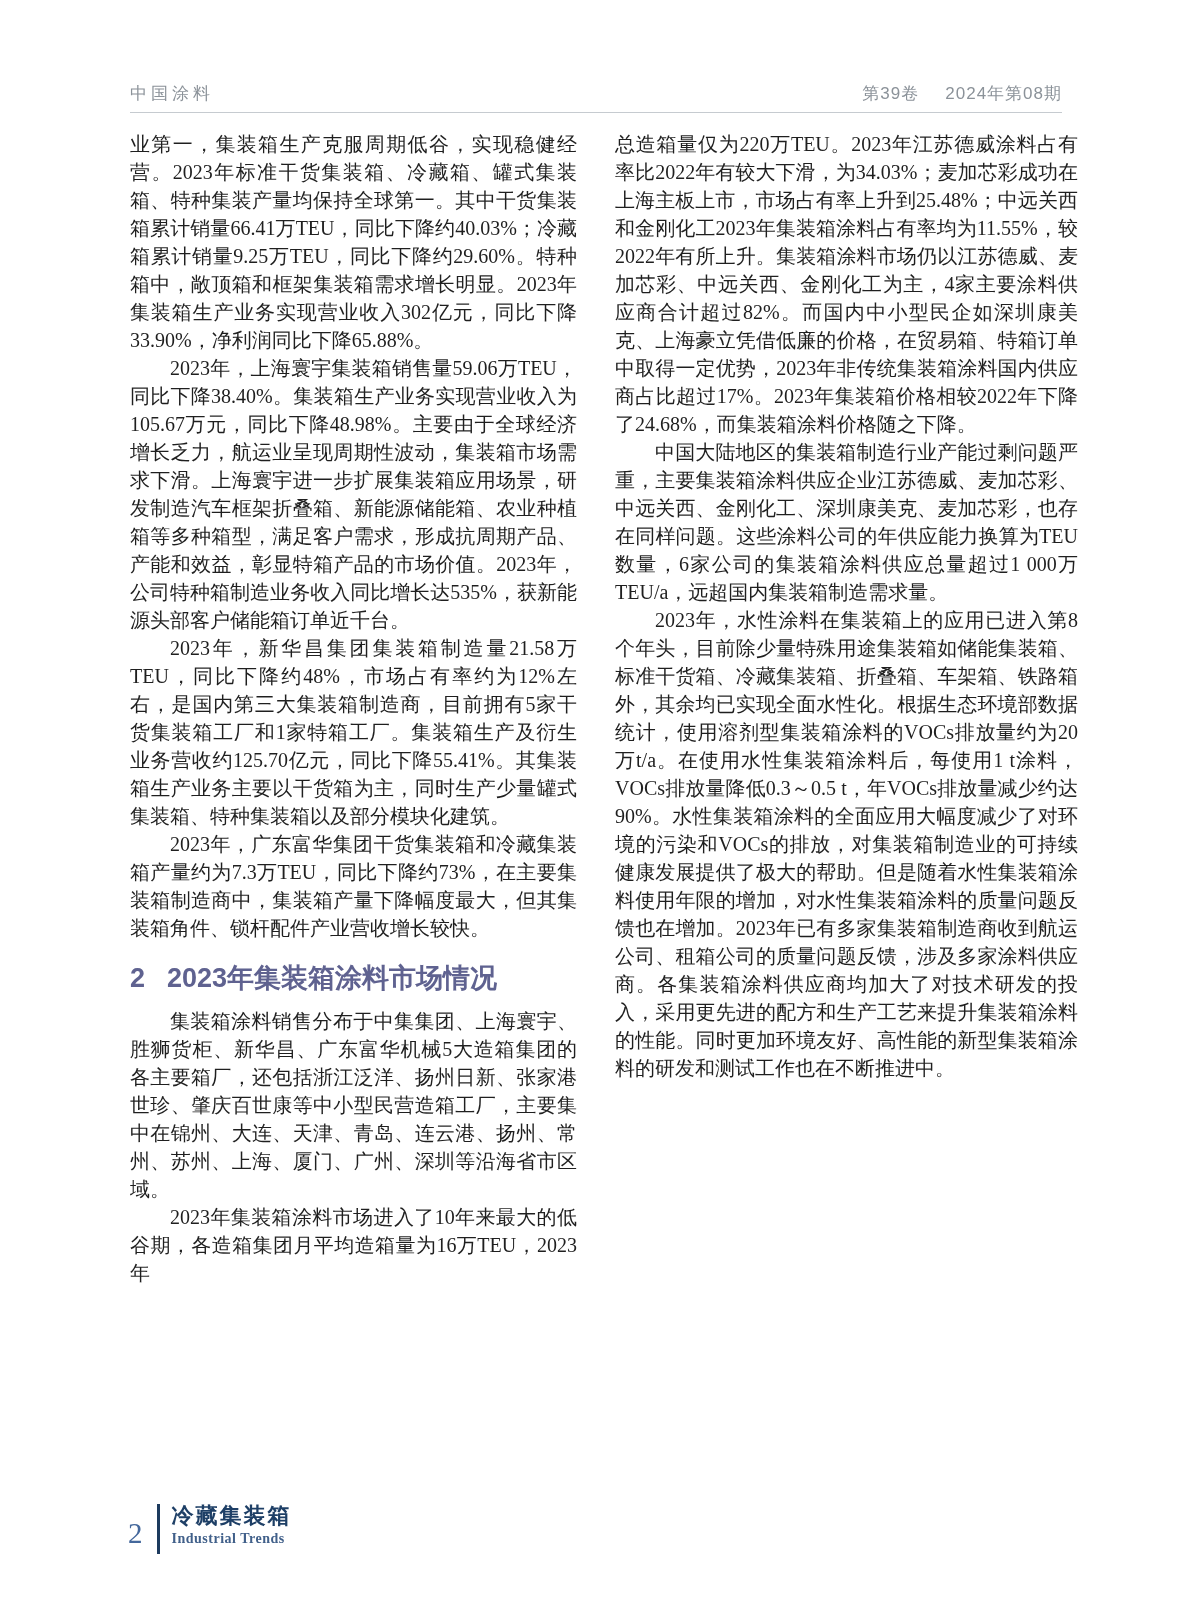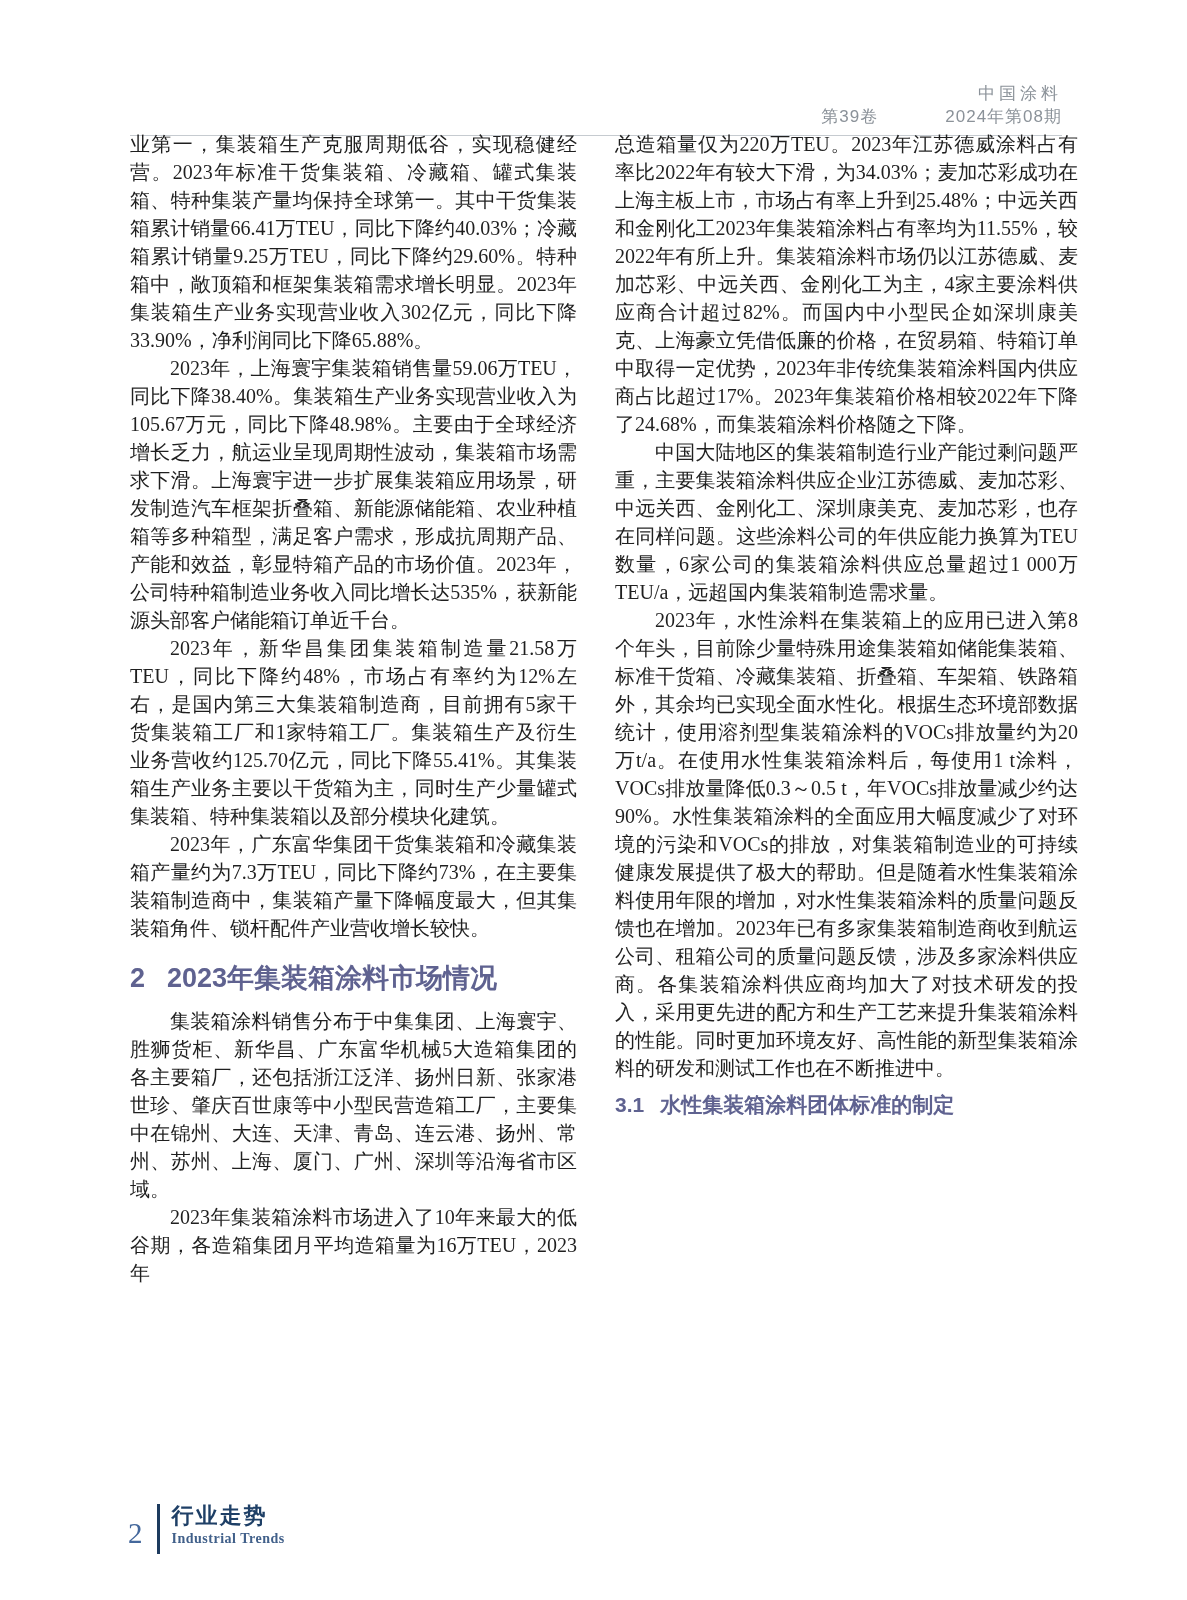--- a/index.html
+++ b/index.html
@@ -12,24 +12,24 @@
     overflow:hidden;
   }
   .page{position:relative;width:1187px;height:1600px;background:#ffffff;}
 
   
   .header{
     position:absolute;top:82px;left:130px;width:932px;
     display:flex;justify-content:space-between;align-items:flex-end;
     padding-bottom:7px;border-bottom:1.5px solid #c6cbd0;
     font-family:"Liberation Sans","DejaVu Sans",sans-serif;
-    color:#8b9299;font-size:17px;flex-direction:column;
+    color:#8b9299;font-size:17px;
   }
   .header .journal{letter-spacing:4px;}
-  .header .issue-wrap span{letter-spacing:1px;margin-left:41px;}
+  .header .issue-wrap span{letter-spacing:1px;}
   .header .vol{margin-right:26px;}
 
   
   .content{
     position:absolute;top:130px;left:130px;
     display:flex;gap:38px;
   }
   .col{width:447px;}
   .col.right{width:463px;}
   .para{
@@ -96,29 +96,26 @@
         <span class="sec-num">2</span><span class="sec-title">2023年集装箱涂料市场情况</span>
       </h2>
       <p class="para indent">集装箱涂料销售分布于中集集团、上海寰宇、胜狮货柜、新华昌、广东富华机械5大造箱集团的各主要箱厂，还包括浙江泛洋、扬州日新、张家港世珍、肇庆百世康等中小型民营造箱工厂，主要集中在锦州、大连、天津、青岛、连云港、扬州、常州、苏州、上海、厦门、广州、深圳等沿海省市区域。</p>
       <p class="para indent">2023年集装箱涂料市场进入了10年来最大的低谷期，各造箱集团月平均造箱量为16万TEU，2023年</p>
     </div>
 
     <div class="col right">
       <p class="para">总造箱量仅为220万TEU。2023年江苏德威涂料占有率比2022年有较大下滑，为34.03%；麦加芯彩成功在上海主板上市，市场占有率上升到25.48%；中远关西和金刚化工2023年集装箱涂料占有率均为11.55%，较2022年有所上升。集装箱涂料市场仍以江苏德威、麦加芯彩、中远关西、金刚化工为主，4家主要涂料供应商合计超过82%。而国内中小型民企如深圳康美克、上海豪立凭借低廉的价格，在贸易箱、特箱订单中取得一定优势，2023年非传统集装箱涂料国内供应商占比超过17%。2023年集装箱价格相较2022年下降了24.68%，而集装箱涂料价格随之下降。</p>
       <p class="para indent">中国大陆地区的集装箱制造行业产能过剩问题严重，主要集装箱涂料供应企业江苏德威、麦加芯彩、中远关西、金刚化工、深圳康美克、麦加芯彩，也存在同样问题。这些涂料公司的年供应能力换算为TEU数量，6家公司的集装箱涂料供应总量超过1 000万TEU/a，远超国内集装箱制造需求量。</p>
       <p class="para indent">2023年，水性涂料在集装箱上的应用已进入第8个年头，目前除少量特殊用途集装箱如储能集装箱、标准干货箱、冷藏集装箱、折叠箱、车架箱、铁路箱外，其余均已实现全面水性化。根据生态环境部数据统计，使用溶剂型集装箱涂料的VOCs排放量约为20万t/a。在使用水性集装箱涂料后，每使用1 t涂料，VOCs排放量降低0.3～0.5 t，年VOCs排放量减少约达90%。水性集装箱涂料的全面应用大幅度减少了对环境的污染和VOCs的排放，对集装箱制造业的可持续健康发展提供了极大的帮助。但是随着水性集装箱涂料使用年限的增加，对水性集装箱涂料的质量问题反馈也在增加。2023年已有多家集装箱制造商收到航运公司、租箱公司的质量问题反馈，涉及多家涂料供应商。各集装箱涂料供应商均加大了对技术研发的投入，采用更先进的配方和生产工艺来提升集装箱涂料的性能。同时更加环境友好、高性能的新型集装箱涂料的研发和测试工作也在不断推进中。</p>
-      <h3 class="subsec">
-        <span class="sec-num">3.1</span><span class="sec-title">水性集装箱涂料团体标准的制定</span>
-      </h3>
     </div>
 
   </div>
 
   <div class="footer">
     <span class="page-num">2</span>
     <div class="footer-bar"></div>
     <div class="footer-col">
-      <div class="footer-cn">行业走势</div>
+      <div class="footer-cn">冷藏集装箱</div>
       <div class="footer-en">Industrial Trends</div>
     </div>
   </div>
 
 </div>
 
 </body></html>

